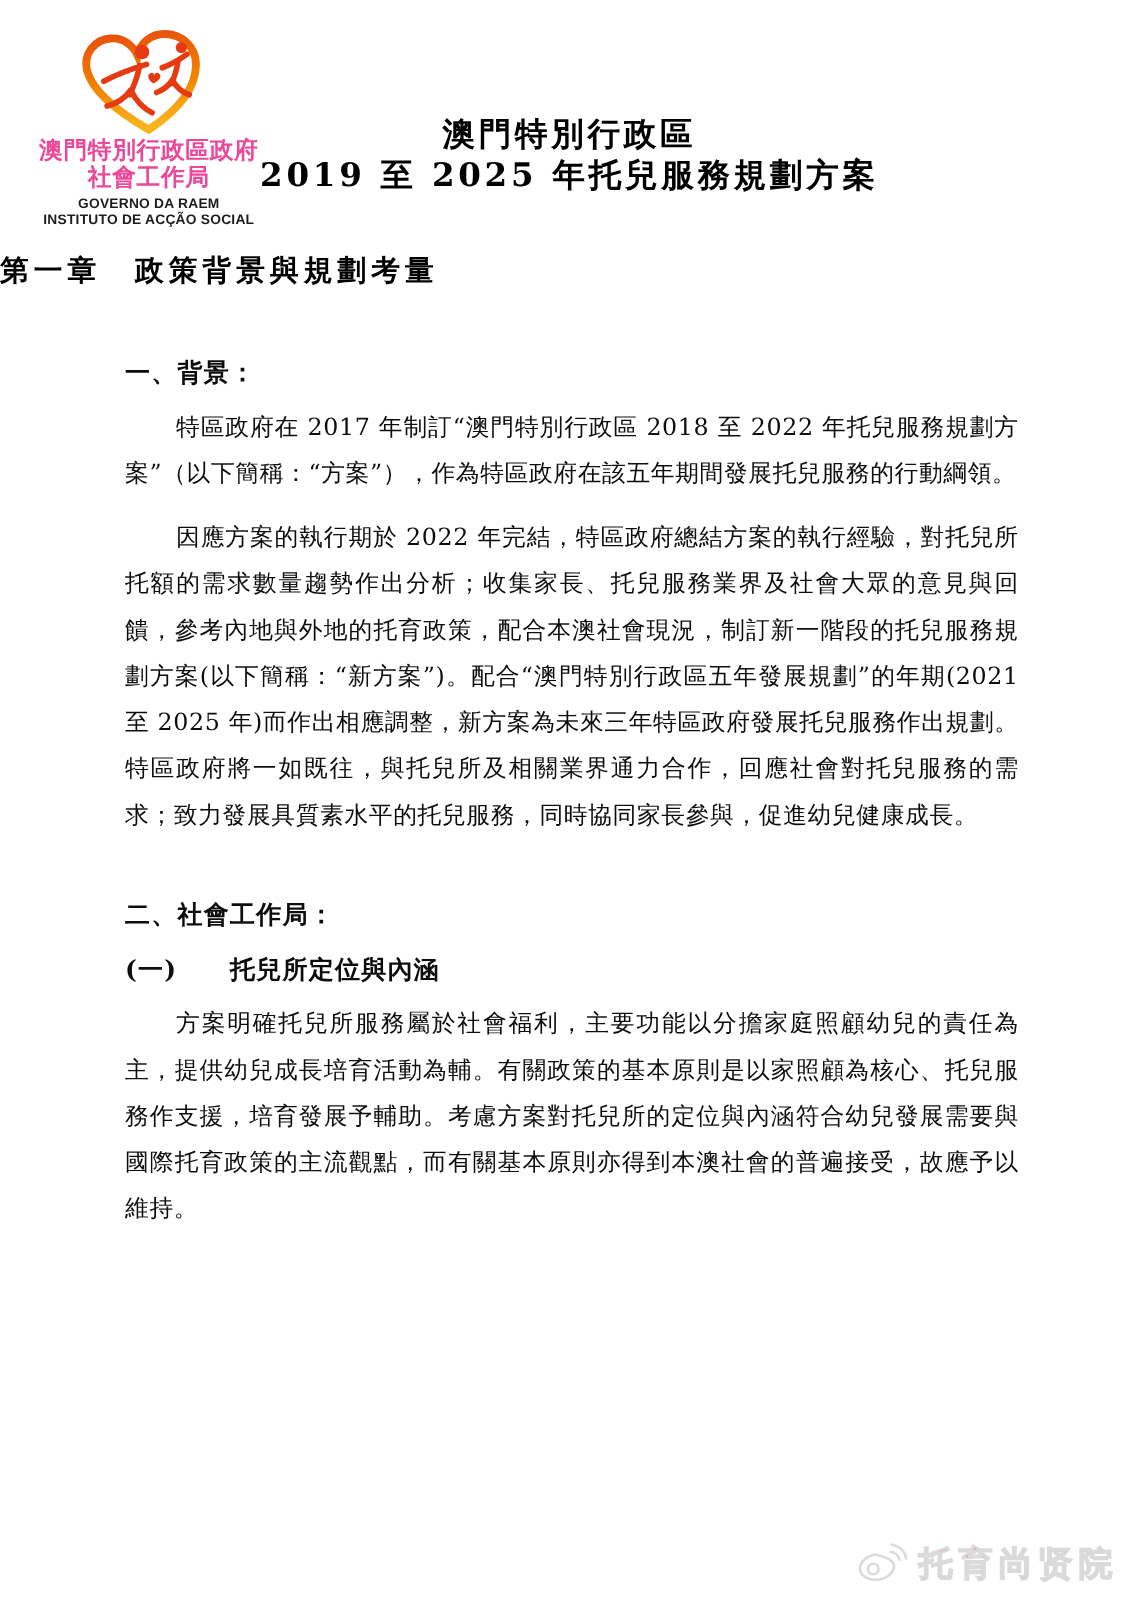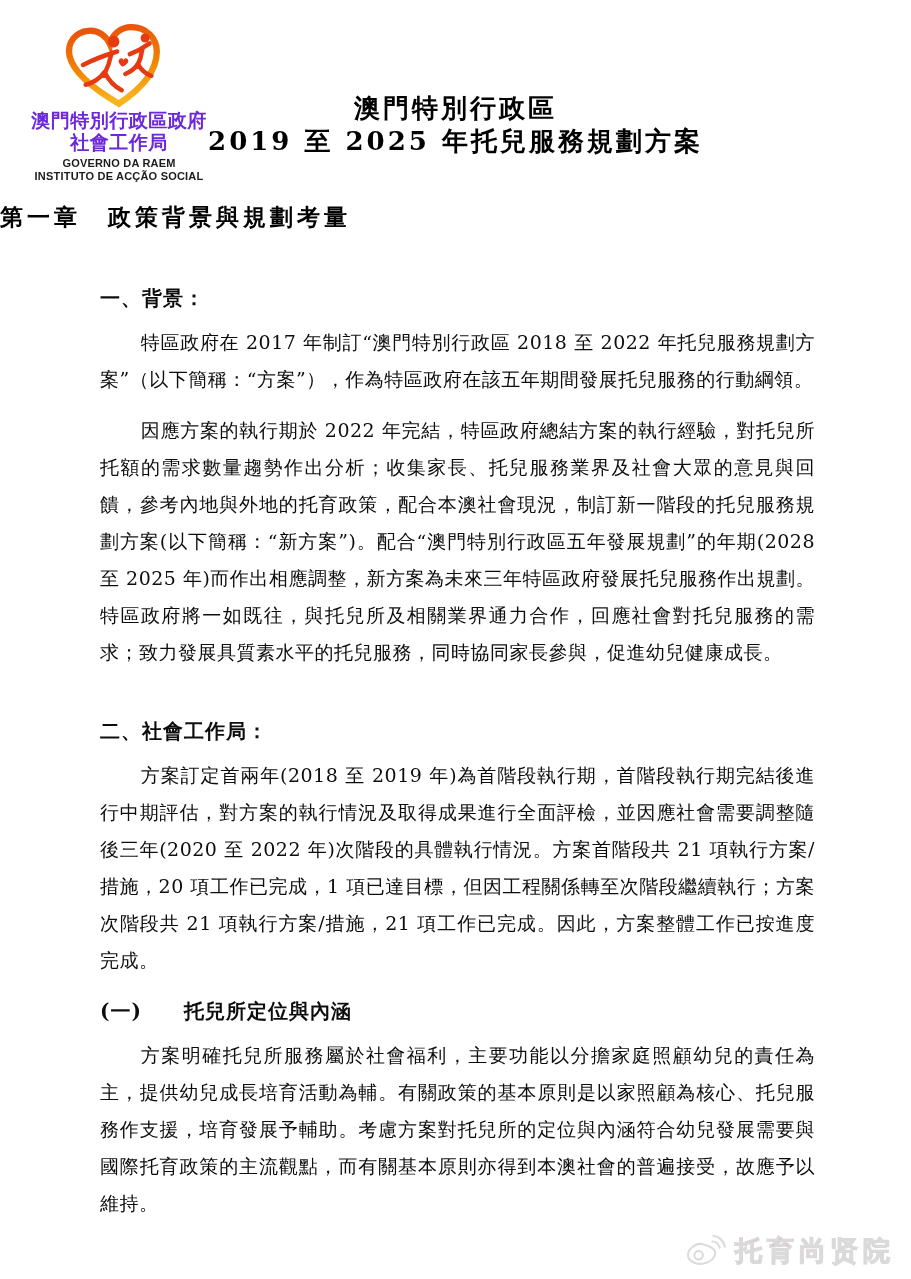--- a/index.html
+++ b/index.html
@@ -22,21 +22,21 @@
     top: 20px;
     width: 186px;
     text-align: center;
   }
   .heart-svg { display: block; margin: 0 auto; width: 126px; height: 90px; }
   .org-zh {
     font-family: Liberation Sans, sans-serif;
     font-weight: 700;
     font-size: 19px;
     line-height: 22px;
-    color: #6d28d9;
+    color: #ec4899;
     letter-spacing: 0.5px;
     white-space: nowrap;
   }
   .org-pt {
     font-family: "Liberation Sans", "DejaVu Sans", sans-serif;
     font-weight: 700;
     font-size: 11px;
     line-height: 13px;
     color: #1c1c1c;
     letter-spacing: 0.2px;
@@ -157,24 +157,23 @@
     <h1>澳門特別行政區</h1>
     <h1>2019 至 2025 年托兒服務規劃方案</h1>
   </div>
 
   <div class="chapter">第一章　政策背景與規劃考量</div>
 
   <div class="content">
 
     <div class="sec-heading">一、背景：</div>
     <p>特區政府在 2017 年制訂“澳門特別行政區 2018 至 2022 年托兒服務規劃方案”（以下簡稱：“方案”），作為特區政府在該五年期間發展托兒服務的行動綱領。</p>
-    <p>因應方案的執行期於 2022 年完結，特區政府總結方案的執行經驗，對托兒所托額的需求數量趨勢作出分析；收集家長、托兒服務業界及社會大眾的意見與回饋，參考內地與外地的托育政策，配合本澳社會現況，制訂新一階段的托兒服務規劃方案(以下簡稱：“新方案”)。配合“澳門特別行政區五年發展規劃”的年期(2028 至 2025 年)而作出相應調整，新方案為未來三年特區政府發展托兒服務作出規劃。特區政府將一如既往，與托兒所及相關業界通力合作，回應社會對托兒服務的需求；致力發展具質素水平的托兒服務，同時協同家長參與，促進幼兒健康成長。</p>
+    <p>因應方案的執行期於 2022 年完結，特區政府總結方案的執行經驗，對托兒所托額的需求數量趨勢作出分析；收集家長、托兒服務業界及社會大眾的意見與回饋，參考內地與外地的托育政策，配合本澳社會現況，制訂新一階段的托兒服務規劃方案(以下簡稱：“新方案”)。配合“澳門特別行政區五年發展規劃”的年期(2021 至 2025 年)而作出相應調整，新方案為未來三年特區政府發展托兒服務作出規劃。特區政府將一如既往，與托兒所及相關業界通力合作，回應社會對托兒服務的需求；致力發展具質素水平的托兒服務，同時協同家長參與，促進幼兒健康成長。</p>
 
     <div class="sec-heading summary">二、社會工作局：</div>
-    <p>方案訂定首兩年(2018 至 2019 年)為首階段執行期，首階段執行期完結後進行中期評估，對方案的執行情況及取得成果進行全面評檢，並因應社會需要調整隨後三年(2020 至 2022 年)次階段的具體執行情況。方案首階段共 21 項執行方案/措施，20 項工作已完成，1 項已達目標，但因工程關係轉至次階段繼續執行；方案次階段共 21 項執行方案/措施，21 項工作已完成。因此，方案整體工作已按進度完成。</p>
 
     <div class="subheading">
       <span>(一)</span>
       <span>托兒所定位與內涵</span>
     </div>
     <p>方案明確托兒所服務屬於社會福利，主要功能以分擔家庭照顧幼兒的責任為主，提供幼兒成長培育活動為輔。有關政策的基本原則是以家照顧為核心、托兒服務作支援，培育發展予輔助。考慮方案對托兒所的定位與內涵符合幼兒發展需要與國際托育政策的主流觀點，而有關基本原則亦得到本澳社會的普遍接受，故應予以維持。</p>
 
   </div>
 
   <div class="watermark">

